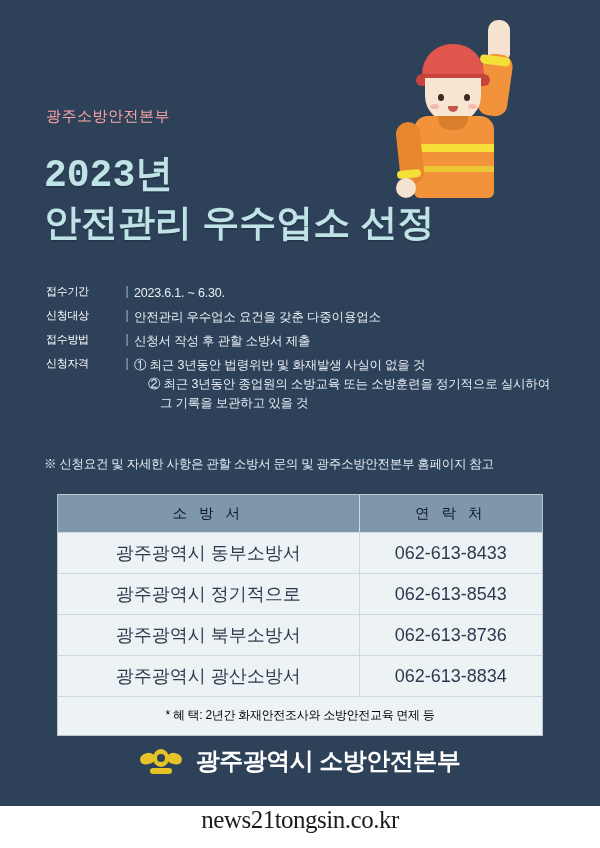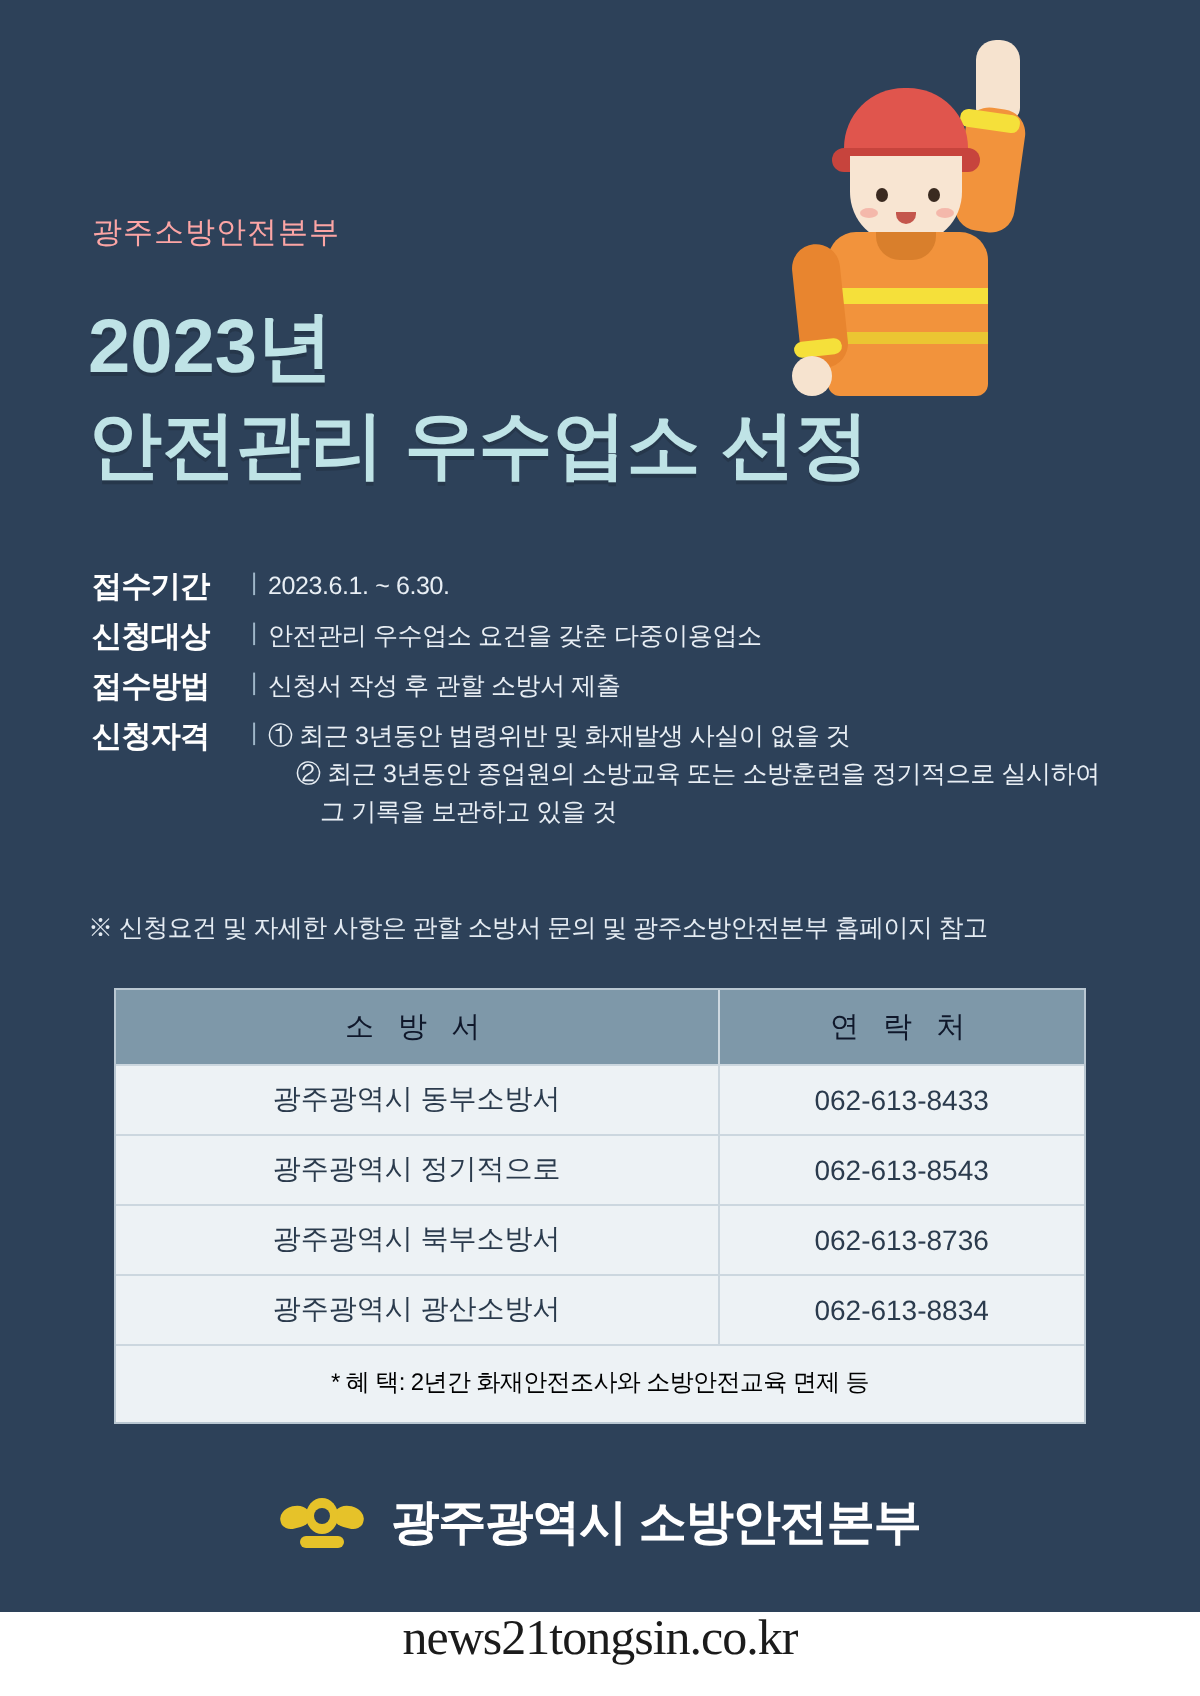--- a/index.html
+++ b/index.html
@@ -162,38 +162,38 @@
   }
   .title1, .title2 {
     position: absolute;
     left: 44px;
     font-size: 38px;
     font-weight: bold;
     color: #bfe3e6;
     letter-spacing: 0px;
     text-shadow: 0 2px 0 rgba(0,0,0,.15);
   }
-  .title1 { top: 148px; }
+  .title1 { top: 148px; font-family: Liberation Mono, monospace; }
   .title2 { top: 198px; font-size: 37px; }
   
   .info {
     position: absolute;
     left: 46px; top: 284px;
     width: 510px;
   }
   .info-row {
     display: flex;
     align-items: flex-start;
     margin-bottom: 6px;
   }
   .info-label {
     width: 74px;
     flex: 0 0 74px;
-    font-size: 15px;
-    font-weight: bold;
+    font-size: 11px;
+    font-weight: normal;
     color: #ffffff;
     text-align: left;
     letter-spacing: -0.3px;
   }
   .info-bar {
     flex: 0 0 14px;
     text-align: center;
     font-size: 12px;
     color: #9fb6c9;
   }
@@ -236,21 +236,21 @@
     font-size: 14.5px;
     font-weight: normal;
     letter-spacing: 4px;
     padding: 9px 0;
     border-right: 1px solid #cdd8e0;
   }
   thead th:last-child { border-right: none; }
   tbody td {
     background: #edf2f5;
     color: #2b3b4d;
-    font-size: 14px;
+    font-size: 18px;
     text-align: center;
     padding: 8px 0;
     border-top: 1px solid #ccd7df;
     border-right: 1px solid #ccd7df;
     margin-top: 10px;
   }
   tbody td:last-child { border-right: none; }
   .benefit {
     background: #edf2f5;
     text-align: center;

